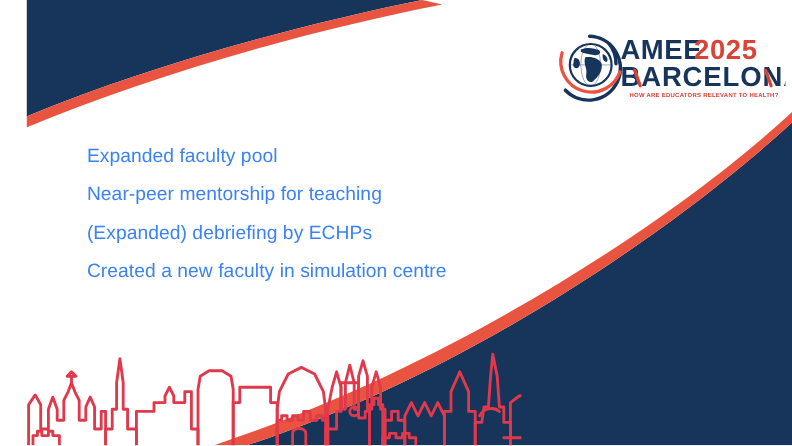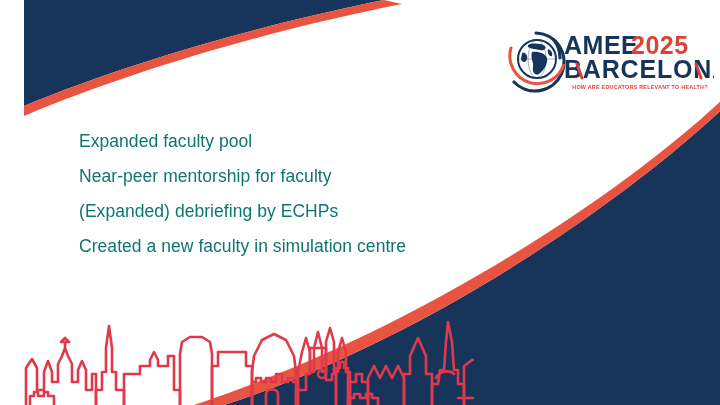--- a/index.html
+++ b/index.html
@@ -30,21 +30,21 @@
   
   .body-text {
     position: absolute;
     left: 55px;
     top: 124px;
     width: 600px;
   }
   .body-line {
     font-size: 17.5px;
     line-height: 35px;
-    color: #0f766e;
+    color: #3b82f6;
     white-space: nowrap;
     letter-spacing: 0.05px;
   }
 
   
   .logo {
     position: absolute;
     left: 478px;
     top: 26px;
     width: 212px;
@@ -127,21 +127,21 @@
 
       <path d="M18,52 L13,38" stroke="#D94436" stroke-width="3" stroke-linecap="round" fill="none"></path>
       <path d="M132,38 L137,52" stroke="#D94436" stroke-width="3" stroke-linecap="round" fill="none"></path>
     </svg>
 
     <div class="logo-tagline">HOW ARE EDUCATORS RELEVANT TO HEALTH?</div>
   </div>
 
   <div class="body-text">
     <div class="body-line">Expanded faculty pool</div>
-    <div class="body-line">Near-peer mentorship for faculty</div>
+    <div class="body-line">Near-peer mentorship for teaching</div>
     <div class="body-line">(Expanded) debriefing by ECHPs</div>
     <div class="body-line">Created a new faculty in simulation centre</div>
   </div>
 
   <svg class="skyline" viewBox="0 0 450 93">
     <g fill="none" stroke="#E0394B" stroke-width="2.6" stroke-linejoin="round" stroke-linecap="round">
 
       <path d="M2,93 L2,56 L8,47 L13,56 L13,78 L20,78 L20,60 L24,49 L28,60 L28,70 L34,70
                L34,52 L38,44 L41,36 L41,30 L37,30 L41,26 L45,30 L41,30 L41,36 L44,44 L48,52
                L48,70 L54,70 L54,58 L58,49 L62,58 L62,78 L68,78 L68,62 L72,62 L72,93"></path>

